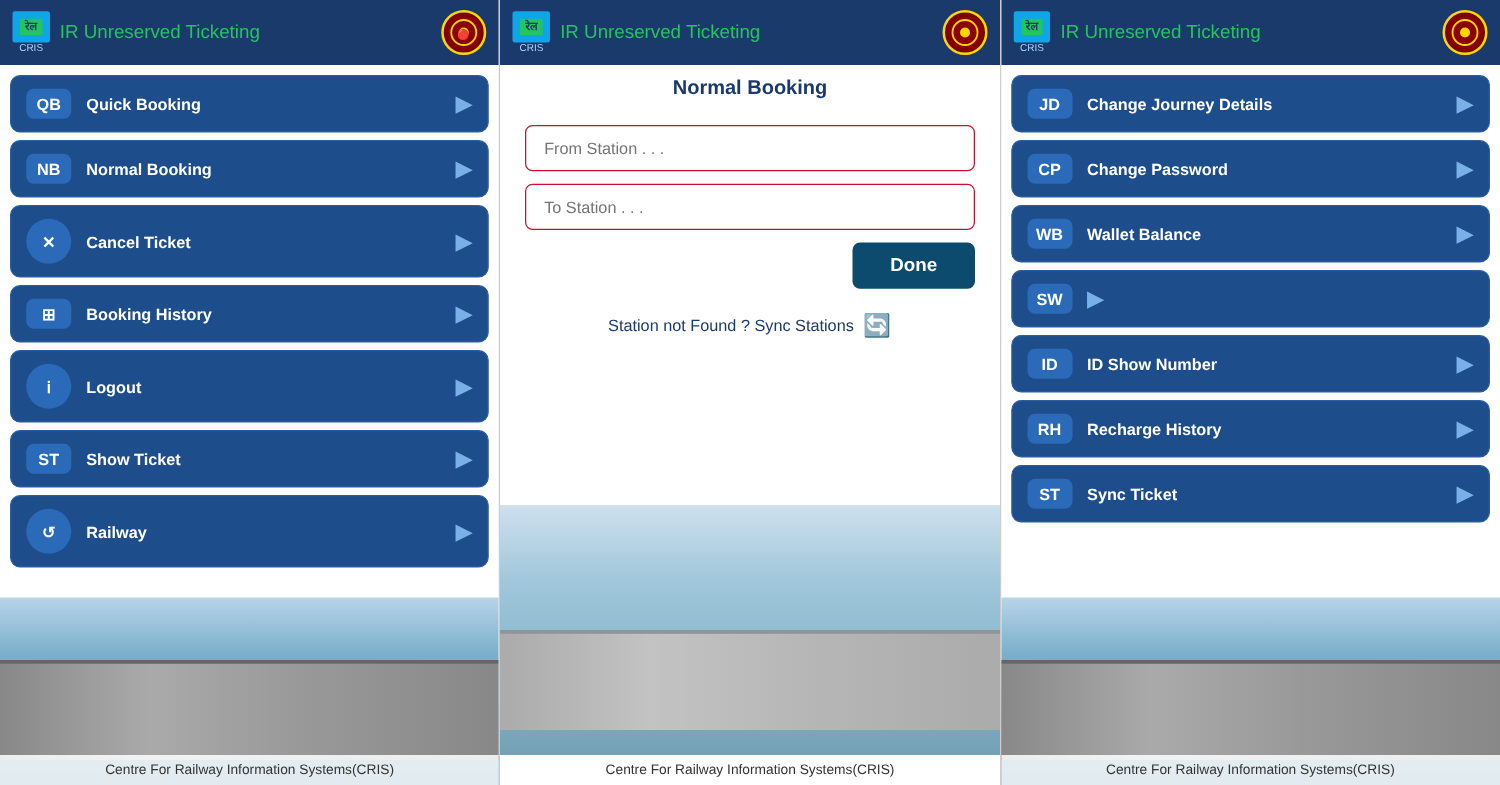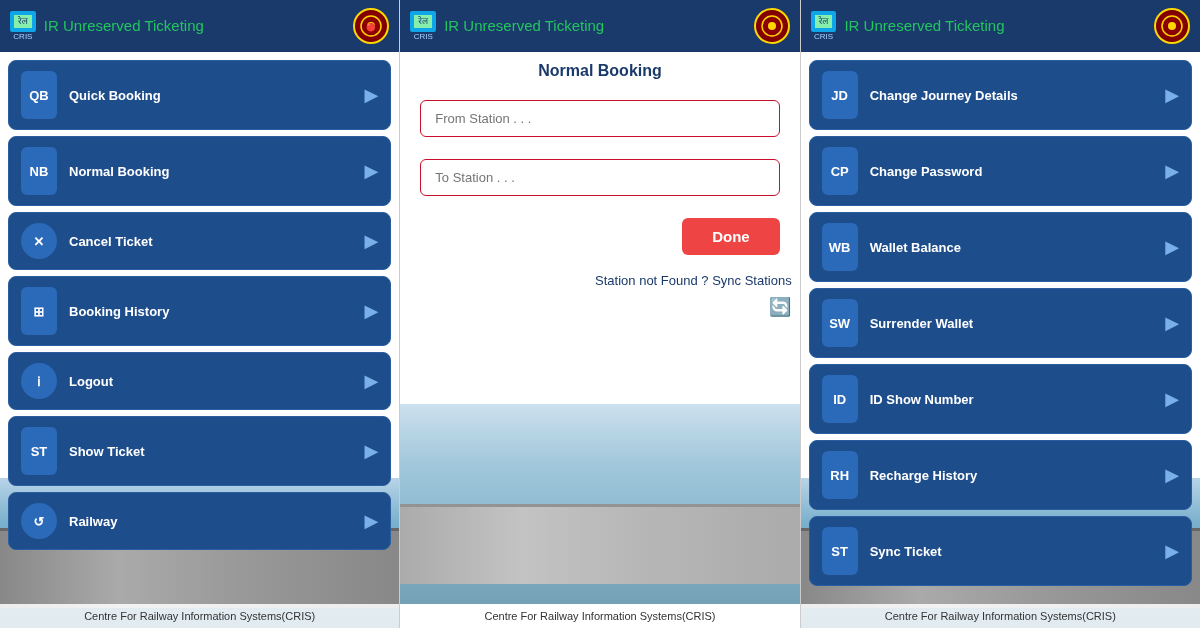--- a/index.html
+++ b/index.html
@@ -28,26 +28,26 @@
       padding: 8px 10px;
       gap: 8px;
       z-index: 10;
     }
     .header-logo {
       display: flex;
       flex-direction: column;
       align-items: center;
     }
     .logo-box {
-      background: #86efac;
-      border: 4px solid #0ea5e9;
+      background: #22c55e;
+      border: 6px solid #0ea5e9;
       padding: 2px 4px;
       border-radius: 2px;
       font-size: 9px;
-      font-weight: normal;
+      font-weight: bold;
       color: #1a3a6b;
       line-height: 1.1;
     }
     .logo-cris {
       font-size: 8px;
       color: #aad4ff;
     }
     .header-title {
       flex: 1;
       color: #22c55e;
@@ -115,21 +115,21 @@
       display: flex;
       align-items: center;
       justify-content: center;
       font-size: 13px;
       font-weight: bold;
       color: #fff;
       flex-shrink: 0;
     }
     .menu-icon-square {
       width: 36px;
-      height: 48px;
+      height: 24px;
       border-radius: 6px;
       background: #2a6ab8;
       display: flex;
       align-items: center;
       justify-content: center;
       font-size: 13px;
       font-weight: bold;
       color: #fff;
       flex-shrink: 0;
     }
@@ -165,55 +165,54 @@
       font-size: 16px;
       font-weight: bold;
       padding: 10px;
       background: #fff;
       z-index: 5;
     }
     .booking-form {
       padding: 10px 20px;
       display: flex;
       flex-direction: column;
-      gap: 22px;
+      gap: 10px;
       background: rgba(255,255,255,0.92);
       z-index: 5;
     }
     .form-input {
       border: 1.5px solid #c8102e;
       border-radius: 6px;
       padding: 10px 14px;
       font-size: 13px;
       color: #333;
       background: #fff;
       outline: none;
       width: 100%;
     }
     .done-btn {
-      background: #ef4444;
+      background: #0c4a6e;
       color: #fff;
       border: none;
       border-radius: 6px;
       padding: 10px 30px;
       font-size: 15px;
       font-weight: bold;
       cursor: pointer;
       align-self: flex-end;
       margin-right: 0;
     }
     .sync-row {
       display: flex;
-      align-items: flex-end;
+      align-items: center;
       justify-content: center;
       gap: 8px;
       padding: 8px;
       background: rgba(255,255,255,0.85);
       z-index: 5;
-      flex-direction: column;
     }
     .sync-text {
       color: #1a3a6b;
       font-size: 13px;
     }
     .sync-icon {
       color: #1a3a6b;
       font-size: 18px;
       cursor: pointer;
     }
@@ -352,21 +351,20 @@
       <span class="menu-label">Change Password</span>
       <span class="menu-arrow">▶</span>
     </div>
     <div class="menu-item">
       <div class="menu-icon-square">WB</div>
       <span class="menu-label">Wallet Balance</span>
       <span class="menu-arrow">▶</span>
     </div>
     <div class="menu-item">
       <div class="menu-icon-square">SW</div>
-      <span class="menu-label">Surrender Wallet</span>
       <span class="menu-arrow">▶</span>
     </div>
     <div class="menu-item">
       <div class="menu-icon-square">ID</div>
       <span class="menu-label">ID Show Number</span>
       <span class="menu-arrow">▶</span>
     </div>
     <div class="menu-item">
       <div class="menu-icon-square">RH</div>
       <span class="menu-label">Recharge History</span>

